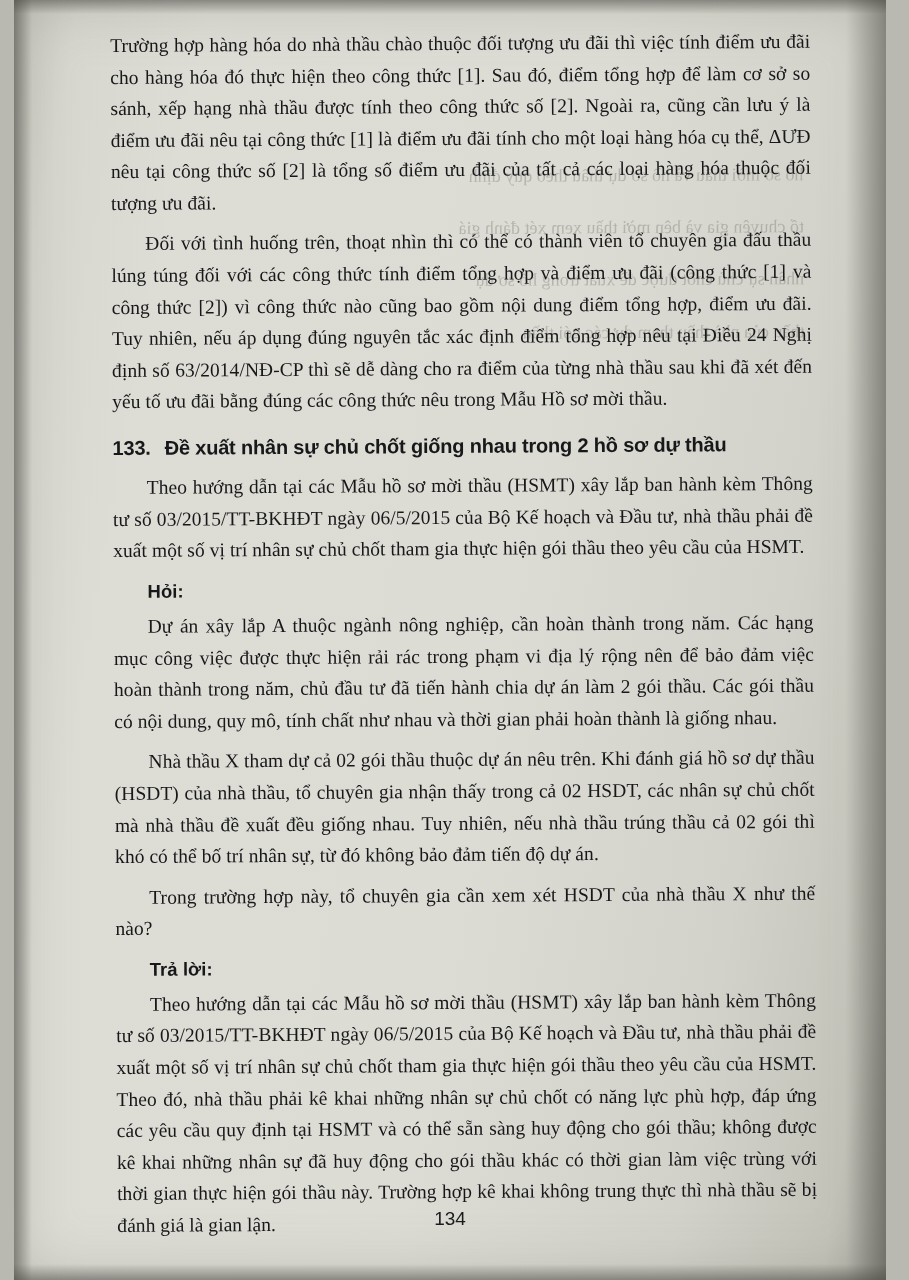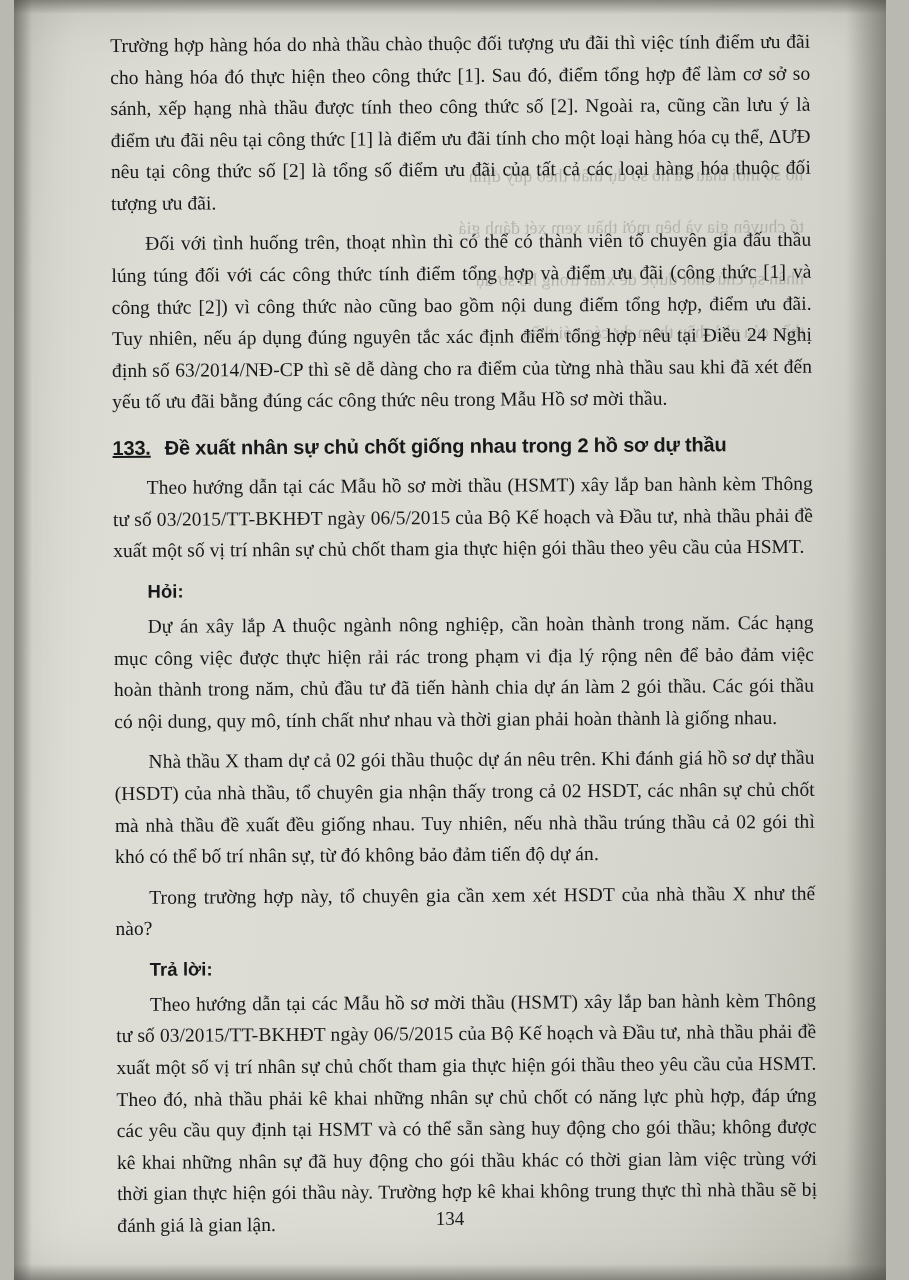--- a/index.html
+++ b/index.html
@@ -78,39 +78,39 @@
 
   .section-heading {
     font-family: "Liberation Sans", sans-serif;
     font-weight: bold;
     font-size: 20px;
     margin: 14px 0 8px 0;
     display: flex;
     gap: 14px;
     letter-spacing: -0.2px;
   }
-  .section-heading .num { flex: 0 0 auto; text-decoration: underline; }
+  .section-heading .num { flex: 0 0 auto; }
   .section-heading .ttl { flex: 1 1 auto; }
 
   .label {
     font-family: "Liberation Sans", sans-serif;
     font-weight: bold;
     font-size: 18.5px;
     margin: 10px 0 4px 34px;
   }
 
   .page-number {
     position: absolute;
     left: 0;
     right: 0;
     top: 1208px;
     text-align: center;
     font-size: 19px;
     color: #1a1b1d;
-    font-family: Liberation Serif, serif;
+    font-family: Liberation Sans, sans-serif;
   }
 
   
   .showthrough {
     position: absolute;
     left: 100px;
     top: 150px;
     width: 690px;
     color: rgba(90,92,86,0.30);
     font-size: 18px;

